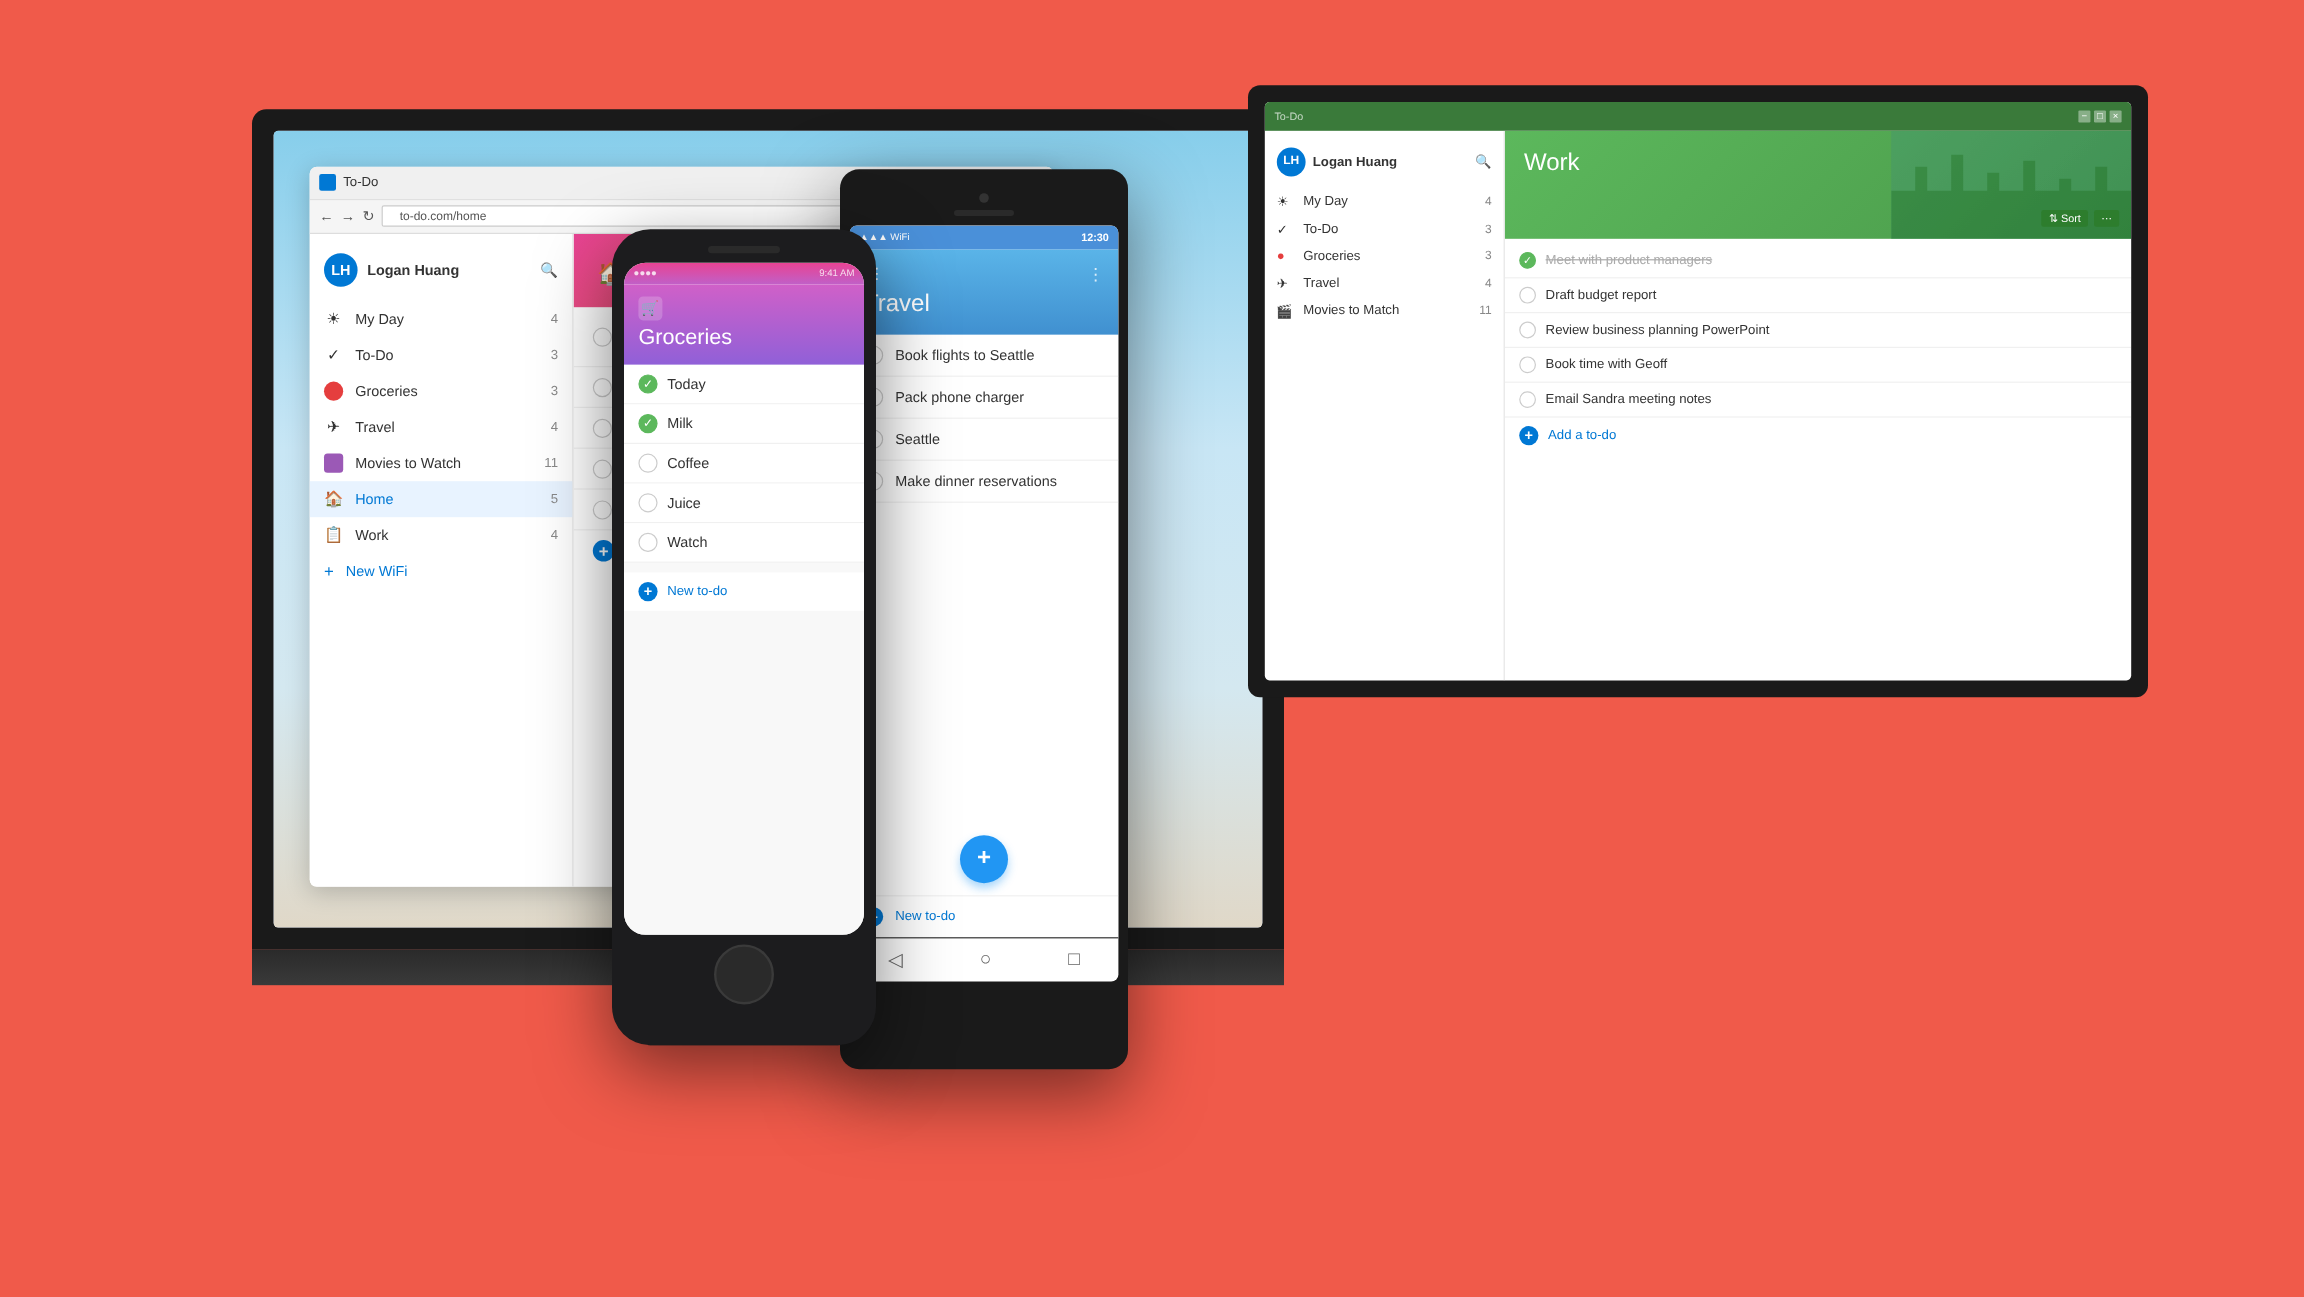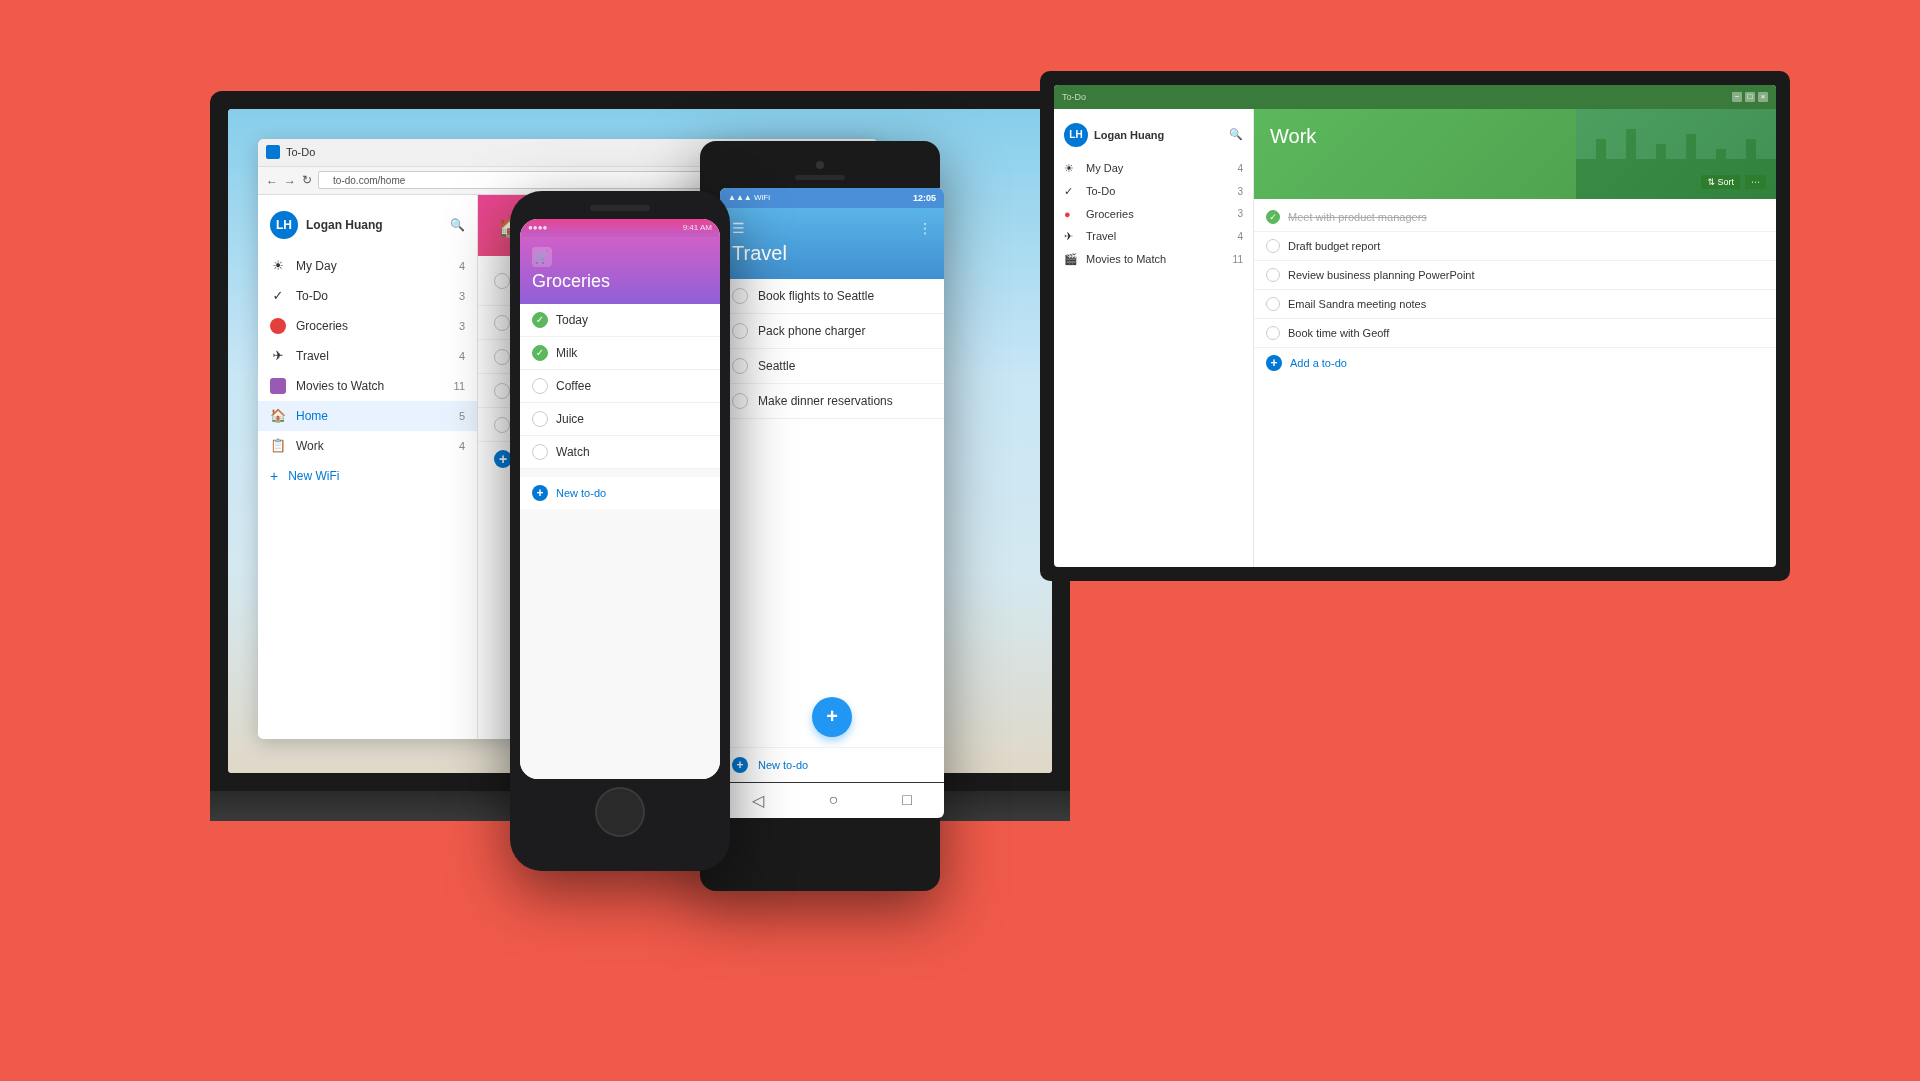--- a/index.html
+++ b/index.html
@@ -784,21 +784,20 @@
     }
 
     .android-screen {
       width: 100%;
       height: 630px;
       background: #fff;
       border-radius: 6px;
       overflow: hidden;
       display: flex;
       flex-direction: column;
-      margin-left: 12px;
     }
 
     .android-statusbar {
       height: 20px;
       background: #4a90d9;
       display: flex;
       align-items: center;
       padding: 0 8px;
       flex-shrink: 0;
     }
@@ -1120,25 +1119,25 @@
               <div class="work-item">
                 <div class="work-check"></div>
                 <span class="work-text">Draft budget report</span>
               </div>
               <div class="work-item">
                 <div class="work-check"></div>
                 <span class="work-text">Review business planning PowerPoint</span>
               </div>
               <div class="work-item">
                 <div class="work-check"></div>
-                <span class="work-text">Email Sandra meeting notes</span>
+                <span class="work-text">Book time with Geoff</span>
               </div>
               <div class="work-item">
                 <div class="work-check"></div>
-                <span class="work-text">Book time with Geoff</span>
+                <span class="work-text">Email Sandra meeting notes</span>
               </div>
               <div class="work-add">
                 <div class="work-add-icon">+</div>
                 <span>Add a to-do</span>
               </div>
             </div>
           </div>
         </div>
       </div>
     </div>
@@ -1189,21 +1188,21 @@
     </div>
   </div>
 
   <div class="android">
     <div class="android-body">
       <div class="android-camera"></div>
       <div class="android-speaker-top"></div>
       <div class="android-screen">
         <div class="android-statusbar">
           <span class="android-signal">▲▲▲ WiFi</span>
-          <span class="android-time">12:05</span>
+          <span class="android-time">12:30</span>
         </div>
         <div class="android-header">
           <div class="android-header-top">
             <span class="hamburger">☰</span>
             <span class="android-more">⋮</span>
           </div>
           <div class="android-list-title">Travel</div>
         </div>
         <div class="android-content" style="display:flex;flex-direction:column;">
           <div class="android-item">

